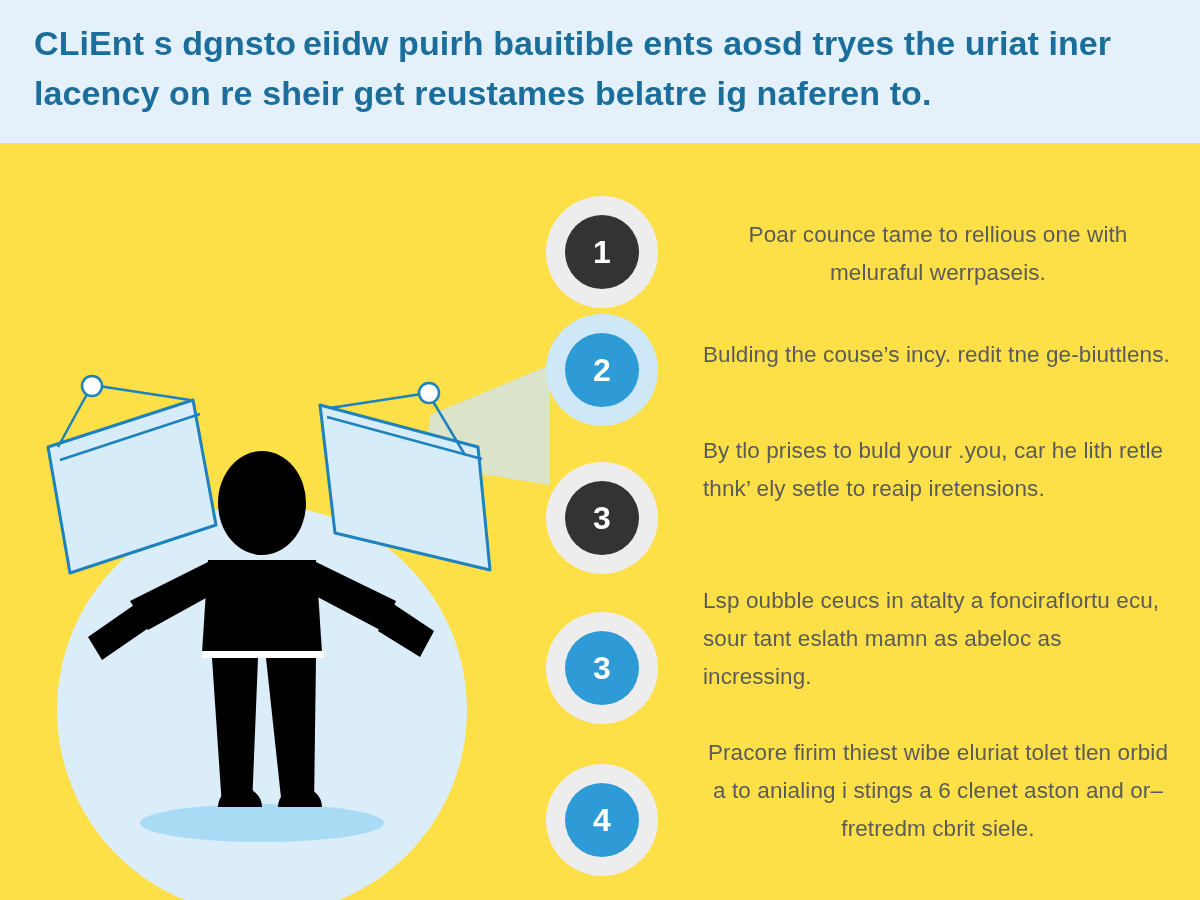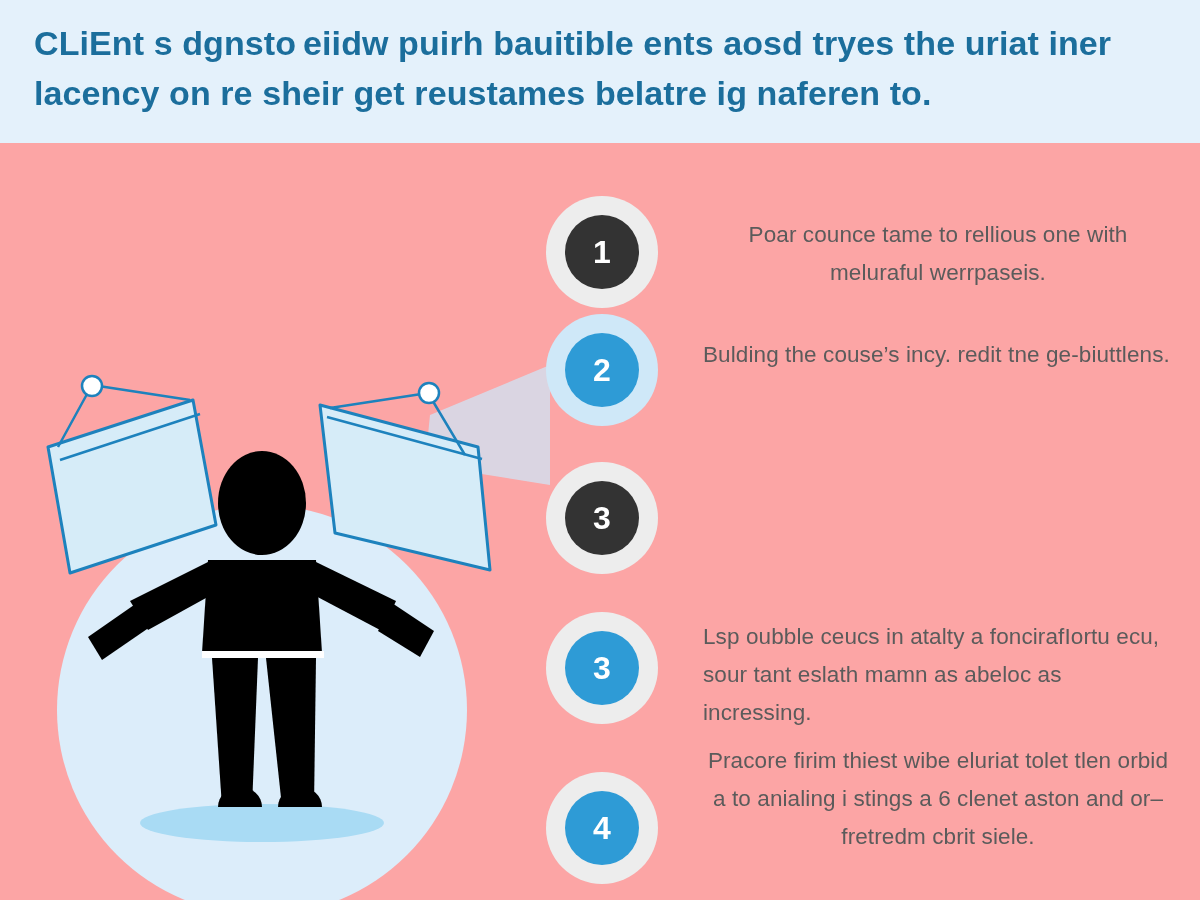--- a/index.html
+++ b/index.html
@@ -10,21 +10,21 @@
   }
   body {
     font-family: "Liberation Sans", sans-serif;
   }
 
   #page {
     position: relative;
     width: 1200px;
     height: 900px;
     overflow: hidden;
-    background: #fca5a5;
+    background: #fde047;
     text-decoration: underline;
   }
 
   
   #header-band {
     position: absolute;
     left: 0;
     top: 0;
     width: 1200px;
     height: 143px;
@@ -120,21 +120,21 @@
   
   .step-row.r1 { margin-top: 0px;   }
   .step-row.r2 { margin-top: 6px;   }
   .step-row.r3 { margin-top: 6px;   }
   .step-row.r4 { margin-top: 8px;   }
   .step-row.r5 { margin-top: 10px;  }
 
   .step-row.r1 .step-text { padding-top: 20px; text-align: center; }
   .step-row.r2 .step-text { padding-top: 22px; }
   .step-row.r3 .step-text { padding-top: 0px;  }
-  .step-row.r4 .step-text { padding-top: 0px; margin-top: 36px;  }
+  .step-row.r4 .step-text { padding-top: 0px;  }
   .step-row.r5 .step-text { padding-top: 0px; text-align: center;  }
 
   .step-row.r3 .badge-wrap,
   .step-row.r4 .badge-wrap,
   .step-row.r5 .badge-wrap { padding-top: 30px; }
 </style>
 </head>
 <body>
 
 <div id="page">
@@ -212,20 +212,21 @@
       </div>
       <div class="step-text">Bulding the couse’s incy. redit tne ge-biuttlens.</div>
     </div>
 
     <div class="step-row r3">
       <div class="badge-wrap">
         <div class="badge-outer ring-grey">
           <div class="badge-inner dark">3</div>
         </div>
       </div>
+      <div class="step-text">By tlo prises to buld your .you, car he lith retle thnk’ ely setle to reaip iretensions.</div>
     </div>
 
     <div class="step-row r4">
       <div class="badge-wrap">
         <div class="badge-outer ring-grey">
           <div class="badge-inner blue">3</div>
         </div>
       </div>
       <div class="step-text">Lsp oubble ceucs in atalty a foncirafIortu ecu, sour tant eslath mamn as abeloc as incressing.</div>
     </div>

